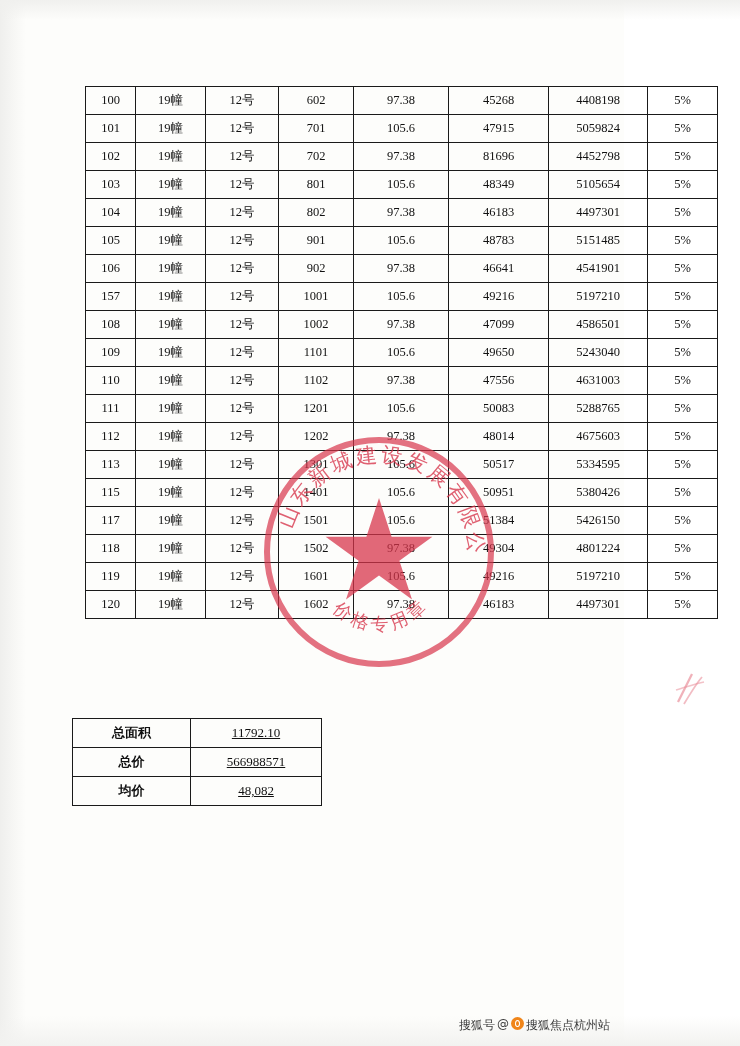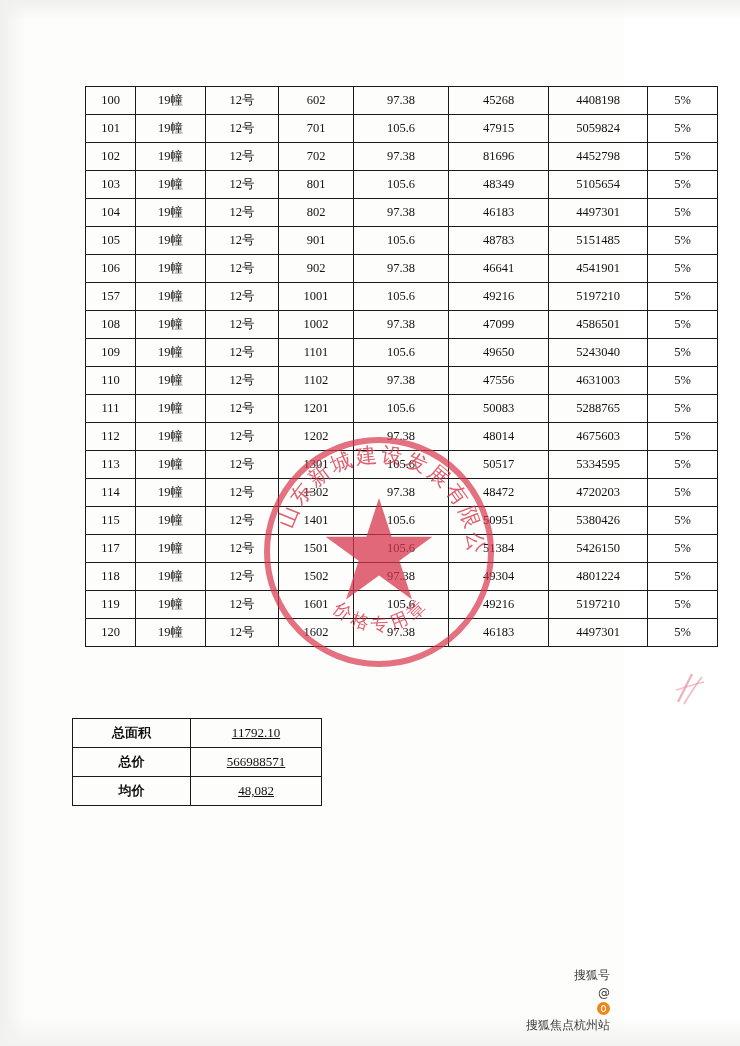--- a/index.html
+++ b/index.html
@@ -134,26 +134,25 @@
     pointer-events: none;
   }
   .stamp-small svg { display: block; }
 
   
   .footer-mark {
     position: absolute;
     right: 14px;
     bottom: 12px;
     display: flex;
-    align-items: flex-end;
+    align-items: flex-start;
     gap: 2px;
     font-family: "DejaVu Sans", sans-serif;
     font-size: 12px;
     color: #3c3c3c;
-    flex-direction: column;
   }
   .footer-mark .fm-text { color: #3a3a3a; }
   .footer-mark .fm-logo {
     width: 13px; height: 13px;
     border-radius: 50%;
     background: #f08519;
     display: inline-block;
     position: relative;
   }
   .footer-mark .fm-logo::after {
@@ -321,30 +320,20 @@
           <td>113</td>
           <td class="cn">19幢</td>
           <td class="cn">12号</td>
           <td>1301</td>
           <td>105.6</td>
           <td>50517</td>
           <td>5334595</td>
           <td>5%</td>
         </tr>
         <tr>
-          <td>114</td>
-          <td class="cn">19幢</td>
-          <td class="cn">12号</td>
-          <td>1302</td>
-          <td>97.38</td>
-          <td>48472</td>
-          <td>4720203</td>
-          <td>5%</td>
-        </tr>
-        <tr>
           <td>115</td>
           <td class="cn">19幢</td>
           <td class="cn">12号</td>
           <td>1401</td>
           <td>105.6</td>
           <td>50951</td>
           <td>5380426</td>
           <td>5%</td>
         </tr>
         <tr>

